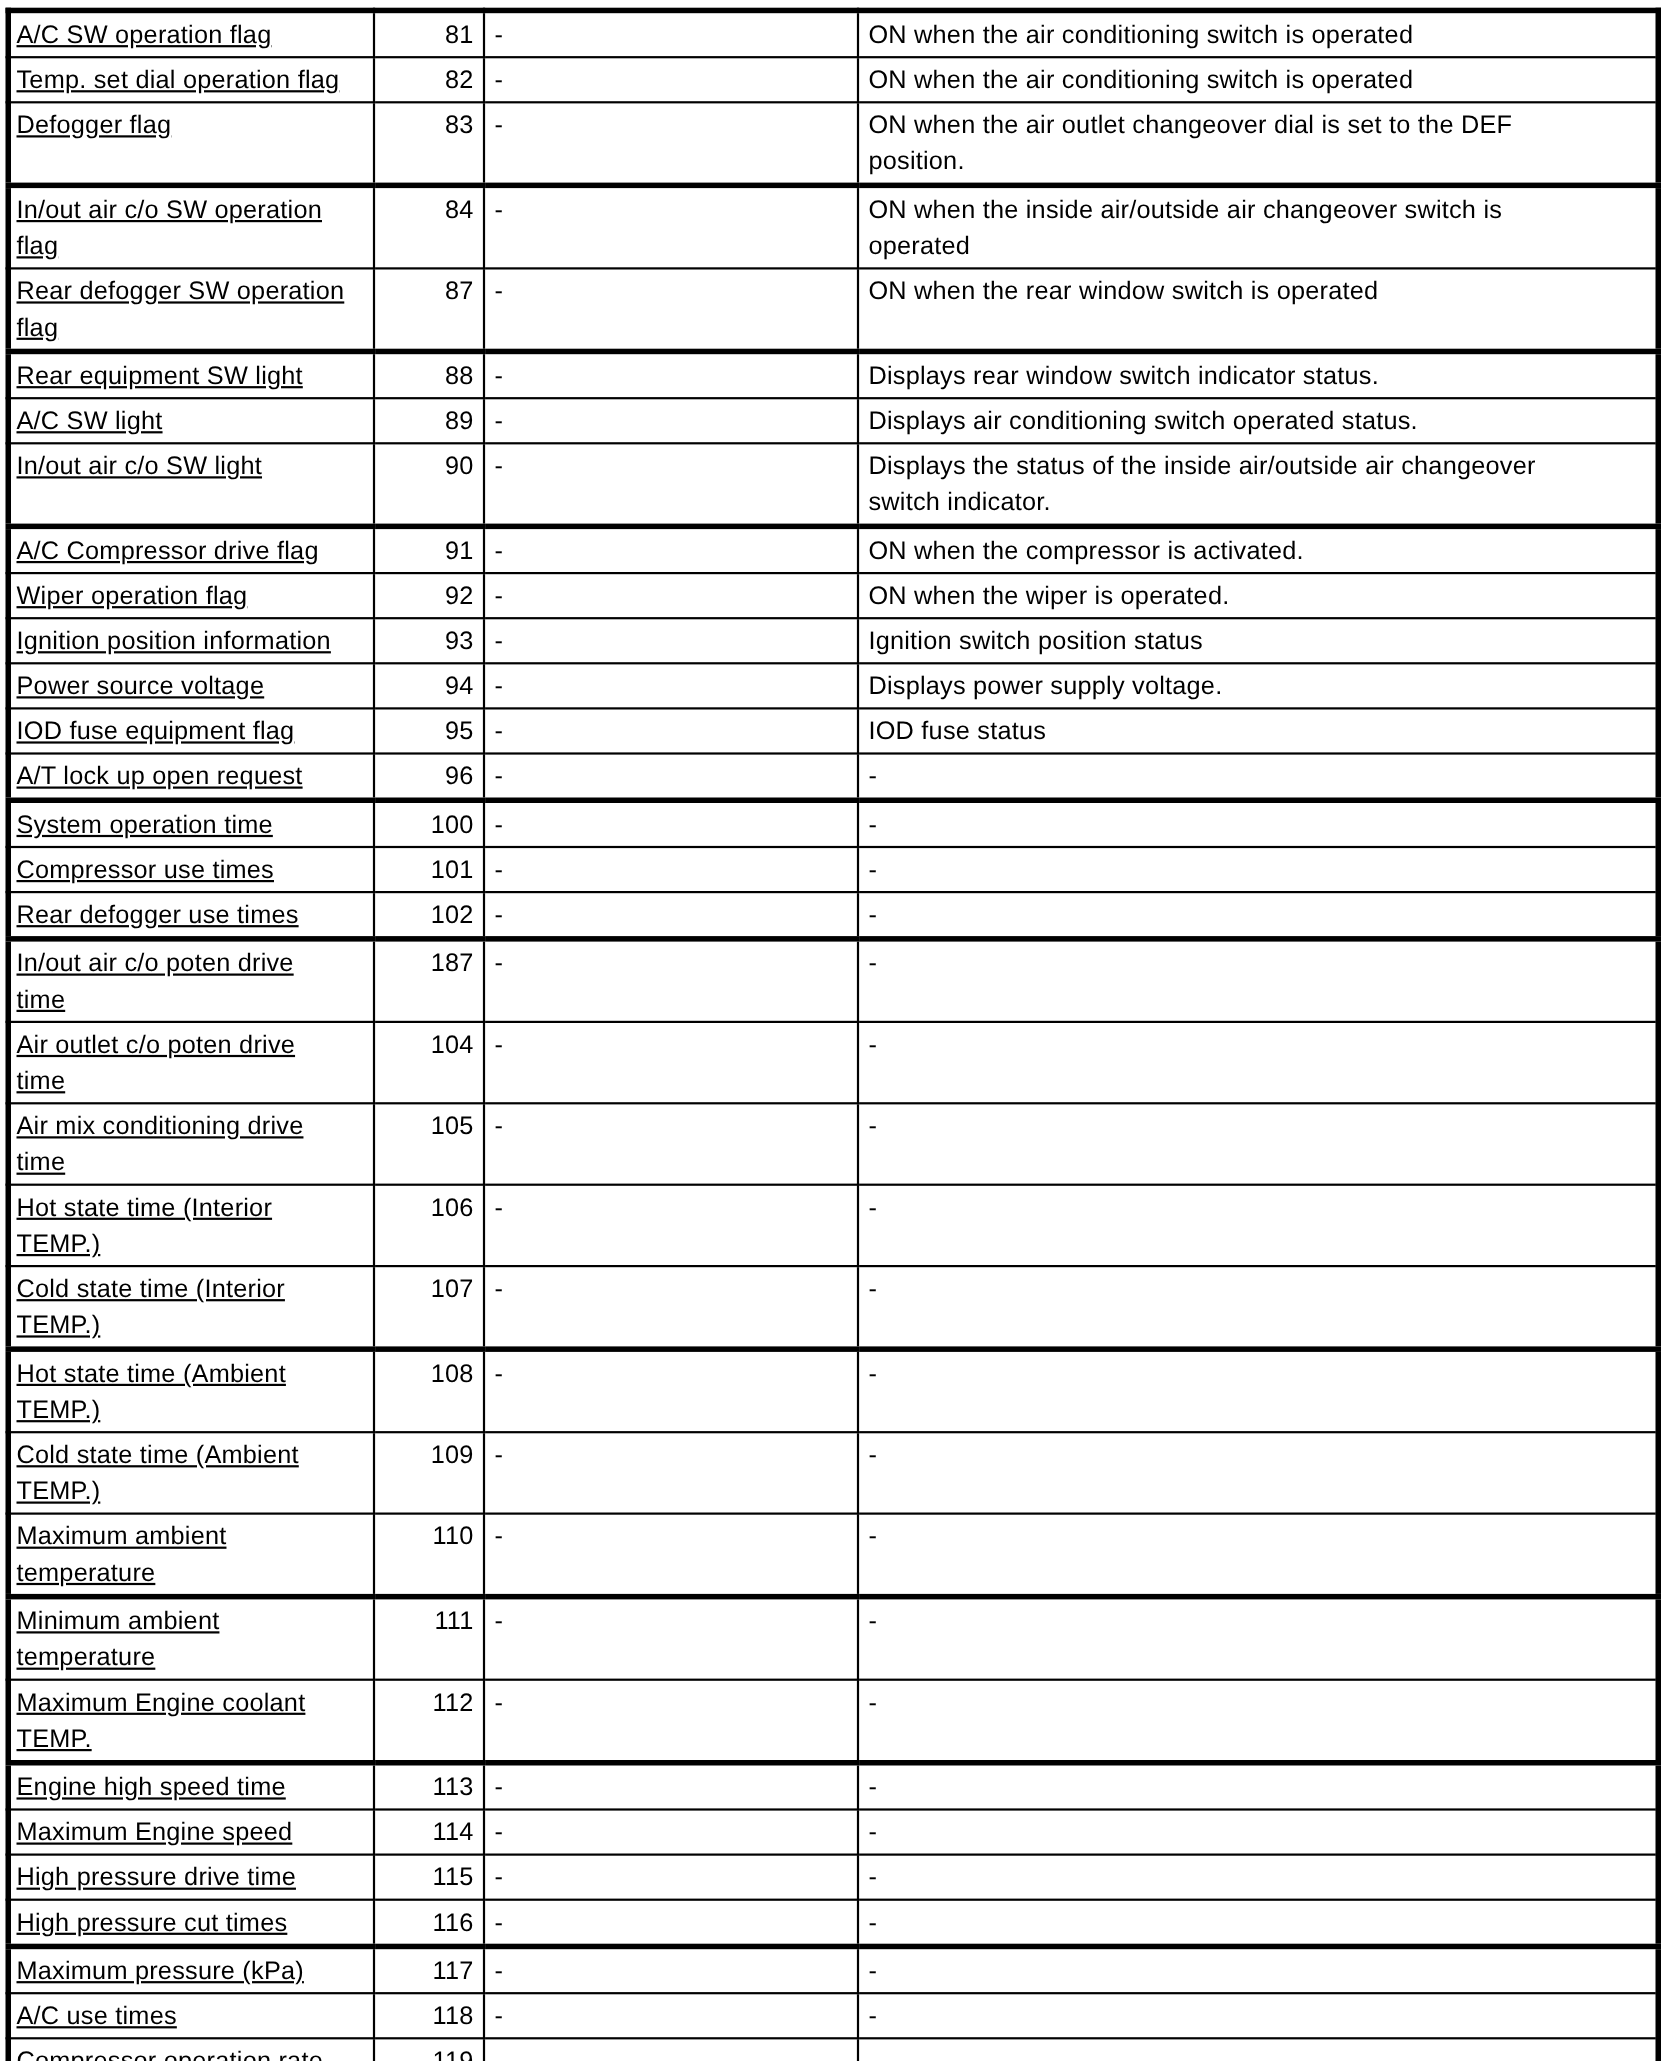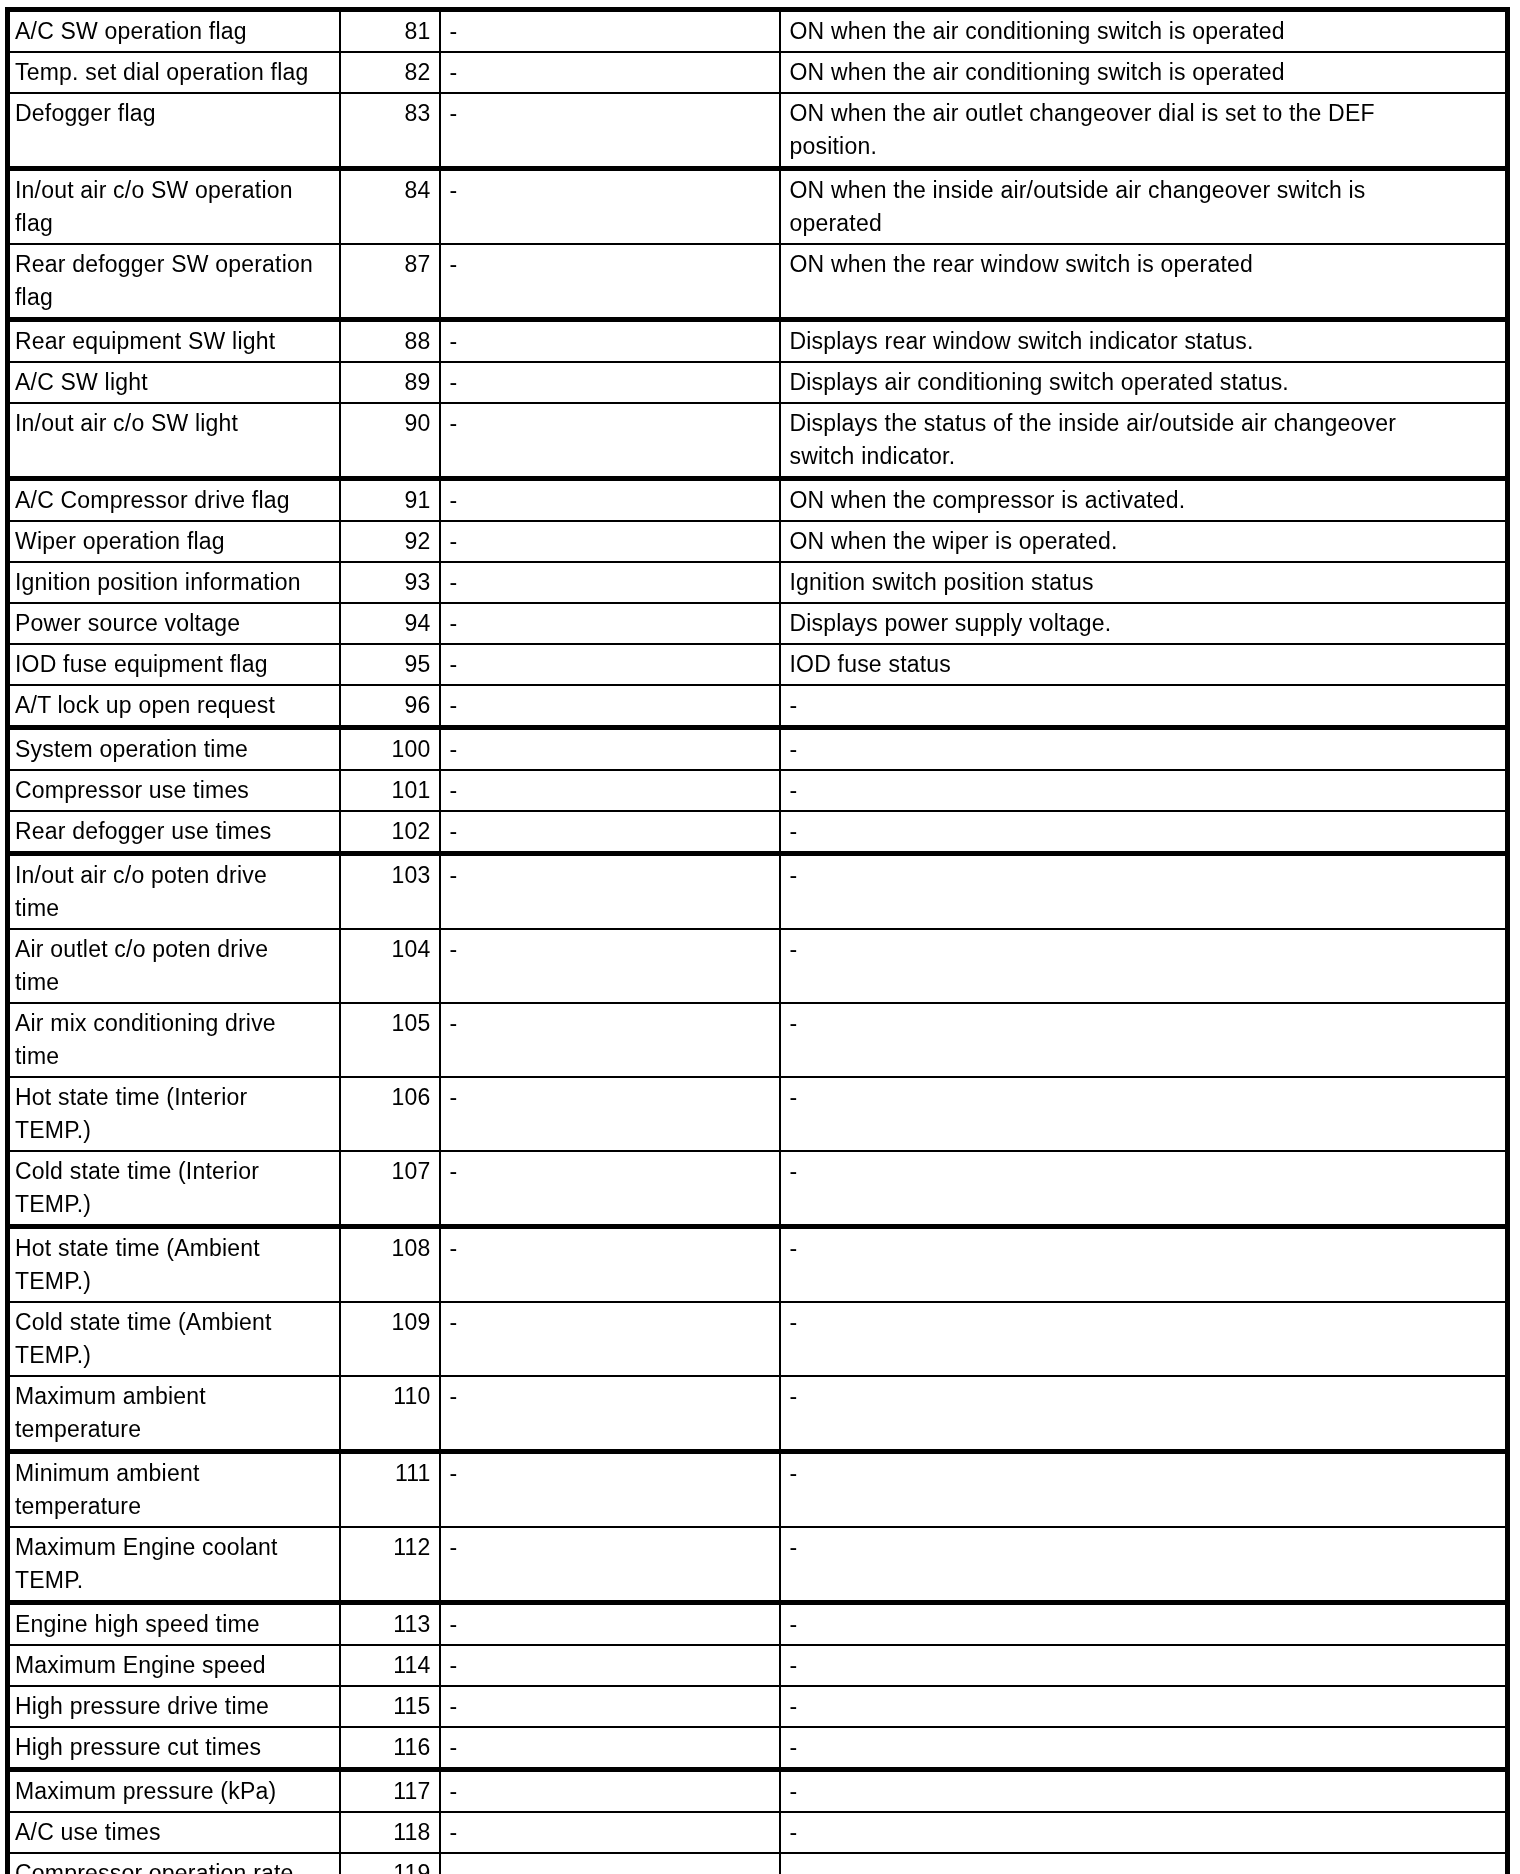--- a/index.html
+++ b/index.html
@@ -33,21 +33,21 @@
     vertical-align: top;
     padding: 3px 8px 3px 9px;
     font-size: 23px;
     line-height: 33px;
     letter-spacing: 0.2px;
     color: #000000;
     white-space: pre-line;
     overflow: hidden;
     word-wrap: break-word;
   }
-  table.data-table td:nth-child(1) { padding-left: 5px; }
+  table.data-table td:nth-child(1) { padding-left: 5px; text-decoration: underline; }
   table.data-table td:nth-child(2) { padding-left: 7px; text-align: right; }
   table.data-table tr.thick-bottom td { border-bottom-width: 5px; margin-top: 24px; }
   col.c-name  { width: 332px; }
   col.c-code  { width: 100px; }
   col.c-value { width: 340px; }
   col.c-desc  { width: 728px; }
 </style>
 </head>
 <body>
 
@@ -163,21 +163,21 @@
         </tr>
         <tr class="thick-bottom">
           <td>Rear defogger use times</td>
           <td>102</td>
           <td>-</td>
           <td>-</td>
         </tr>
         <tr>
           <td>In/out air c/o poten drive
 time</td>
-          <td>103</td>
+          <td>187</td>
           <td>-</td>
           <td>-</td>
         </tr>
         <tr>
           <td>Air outlet c/o poten drive
 time</td>
           <td>104</td>
           <td>-</td>
           <td>-</td>
         </tr>

